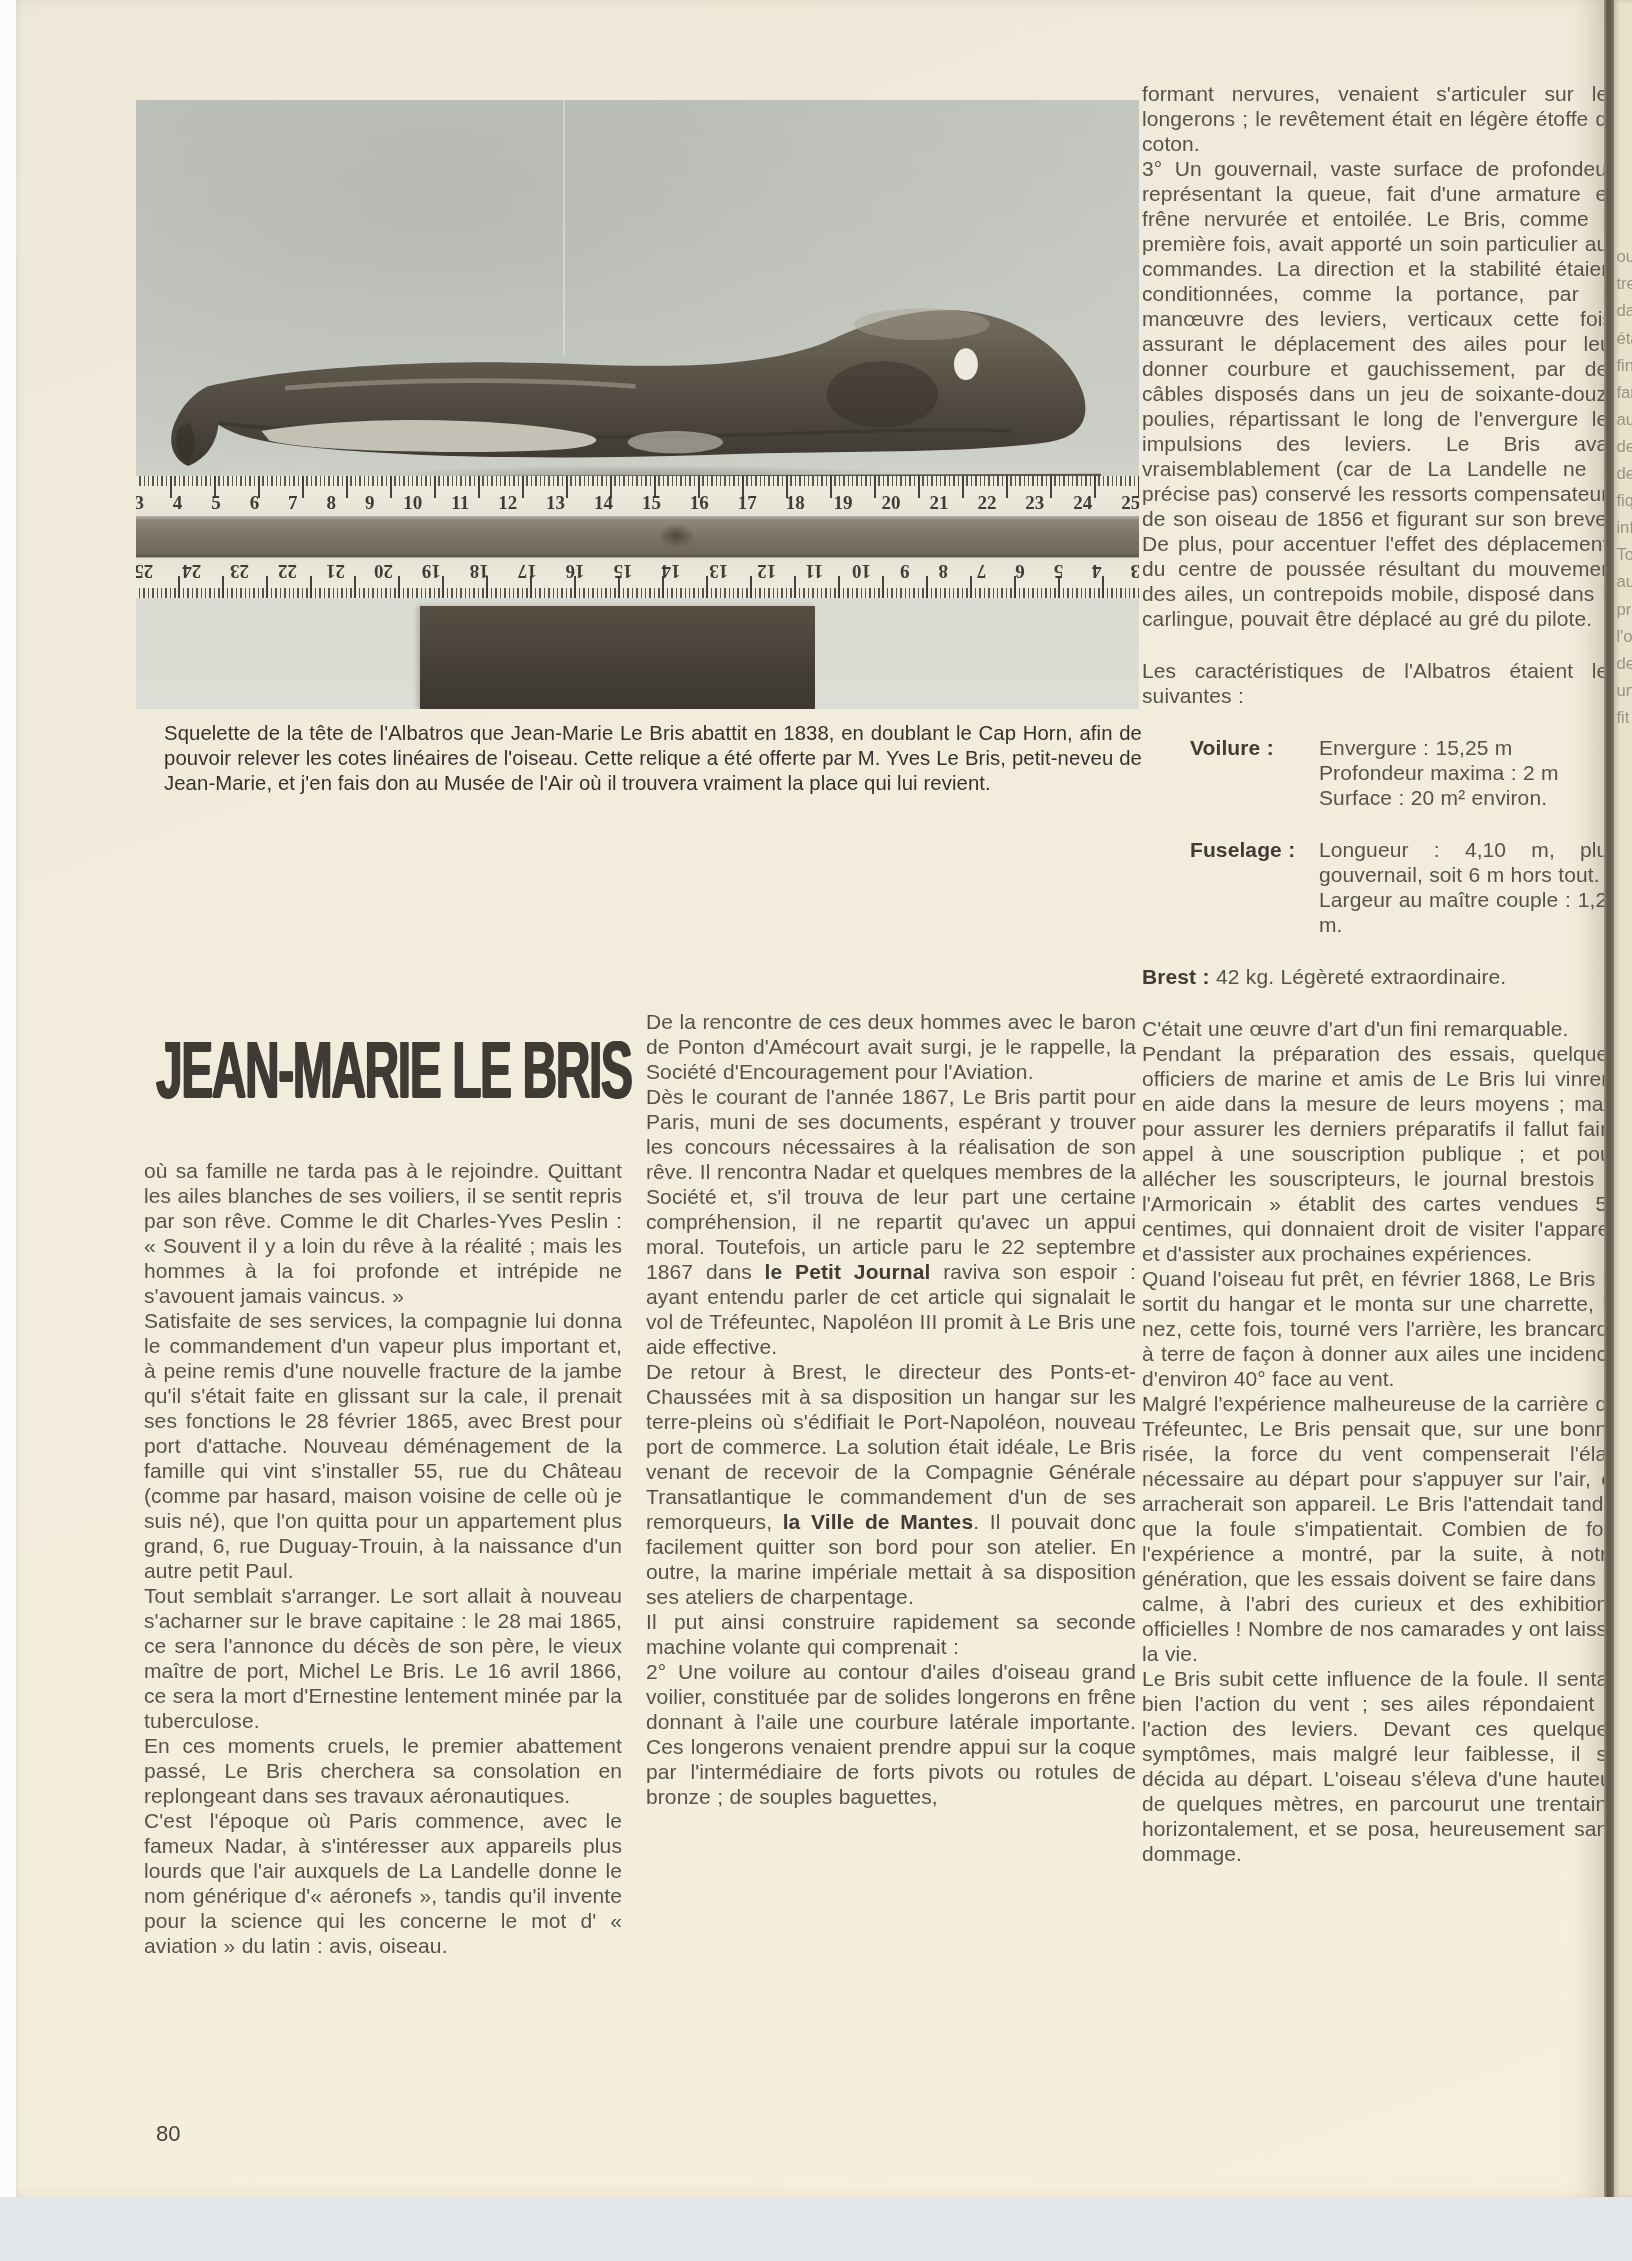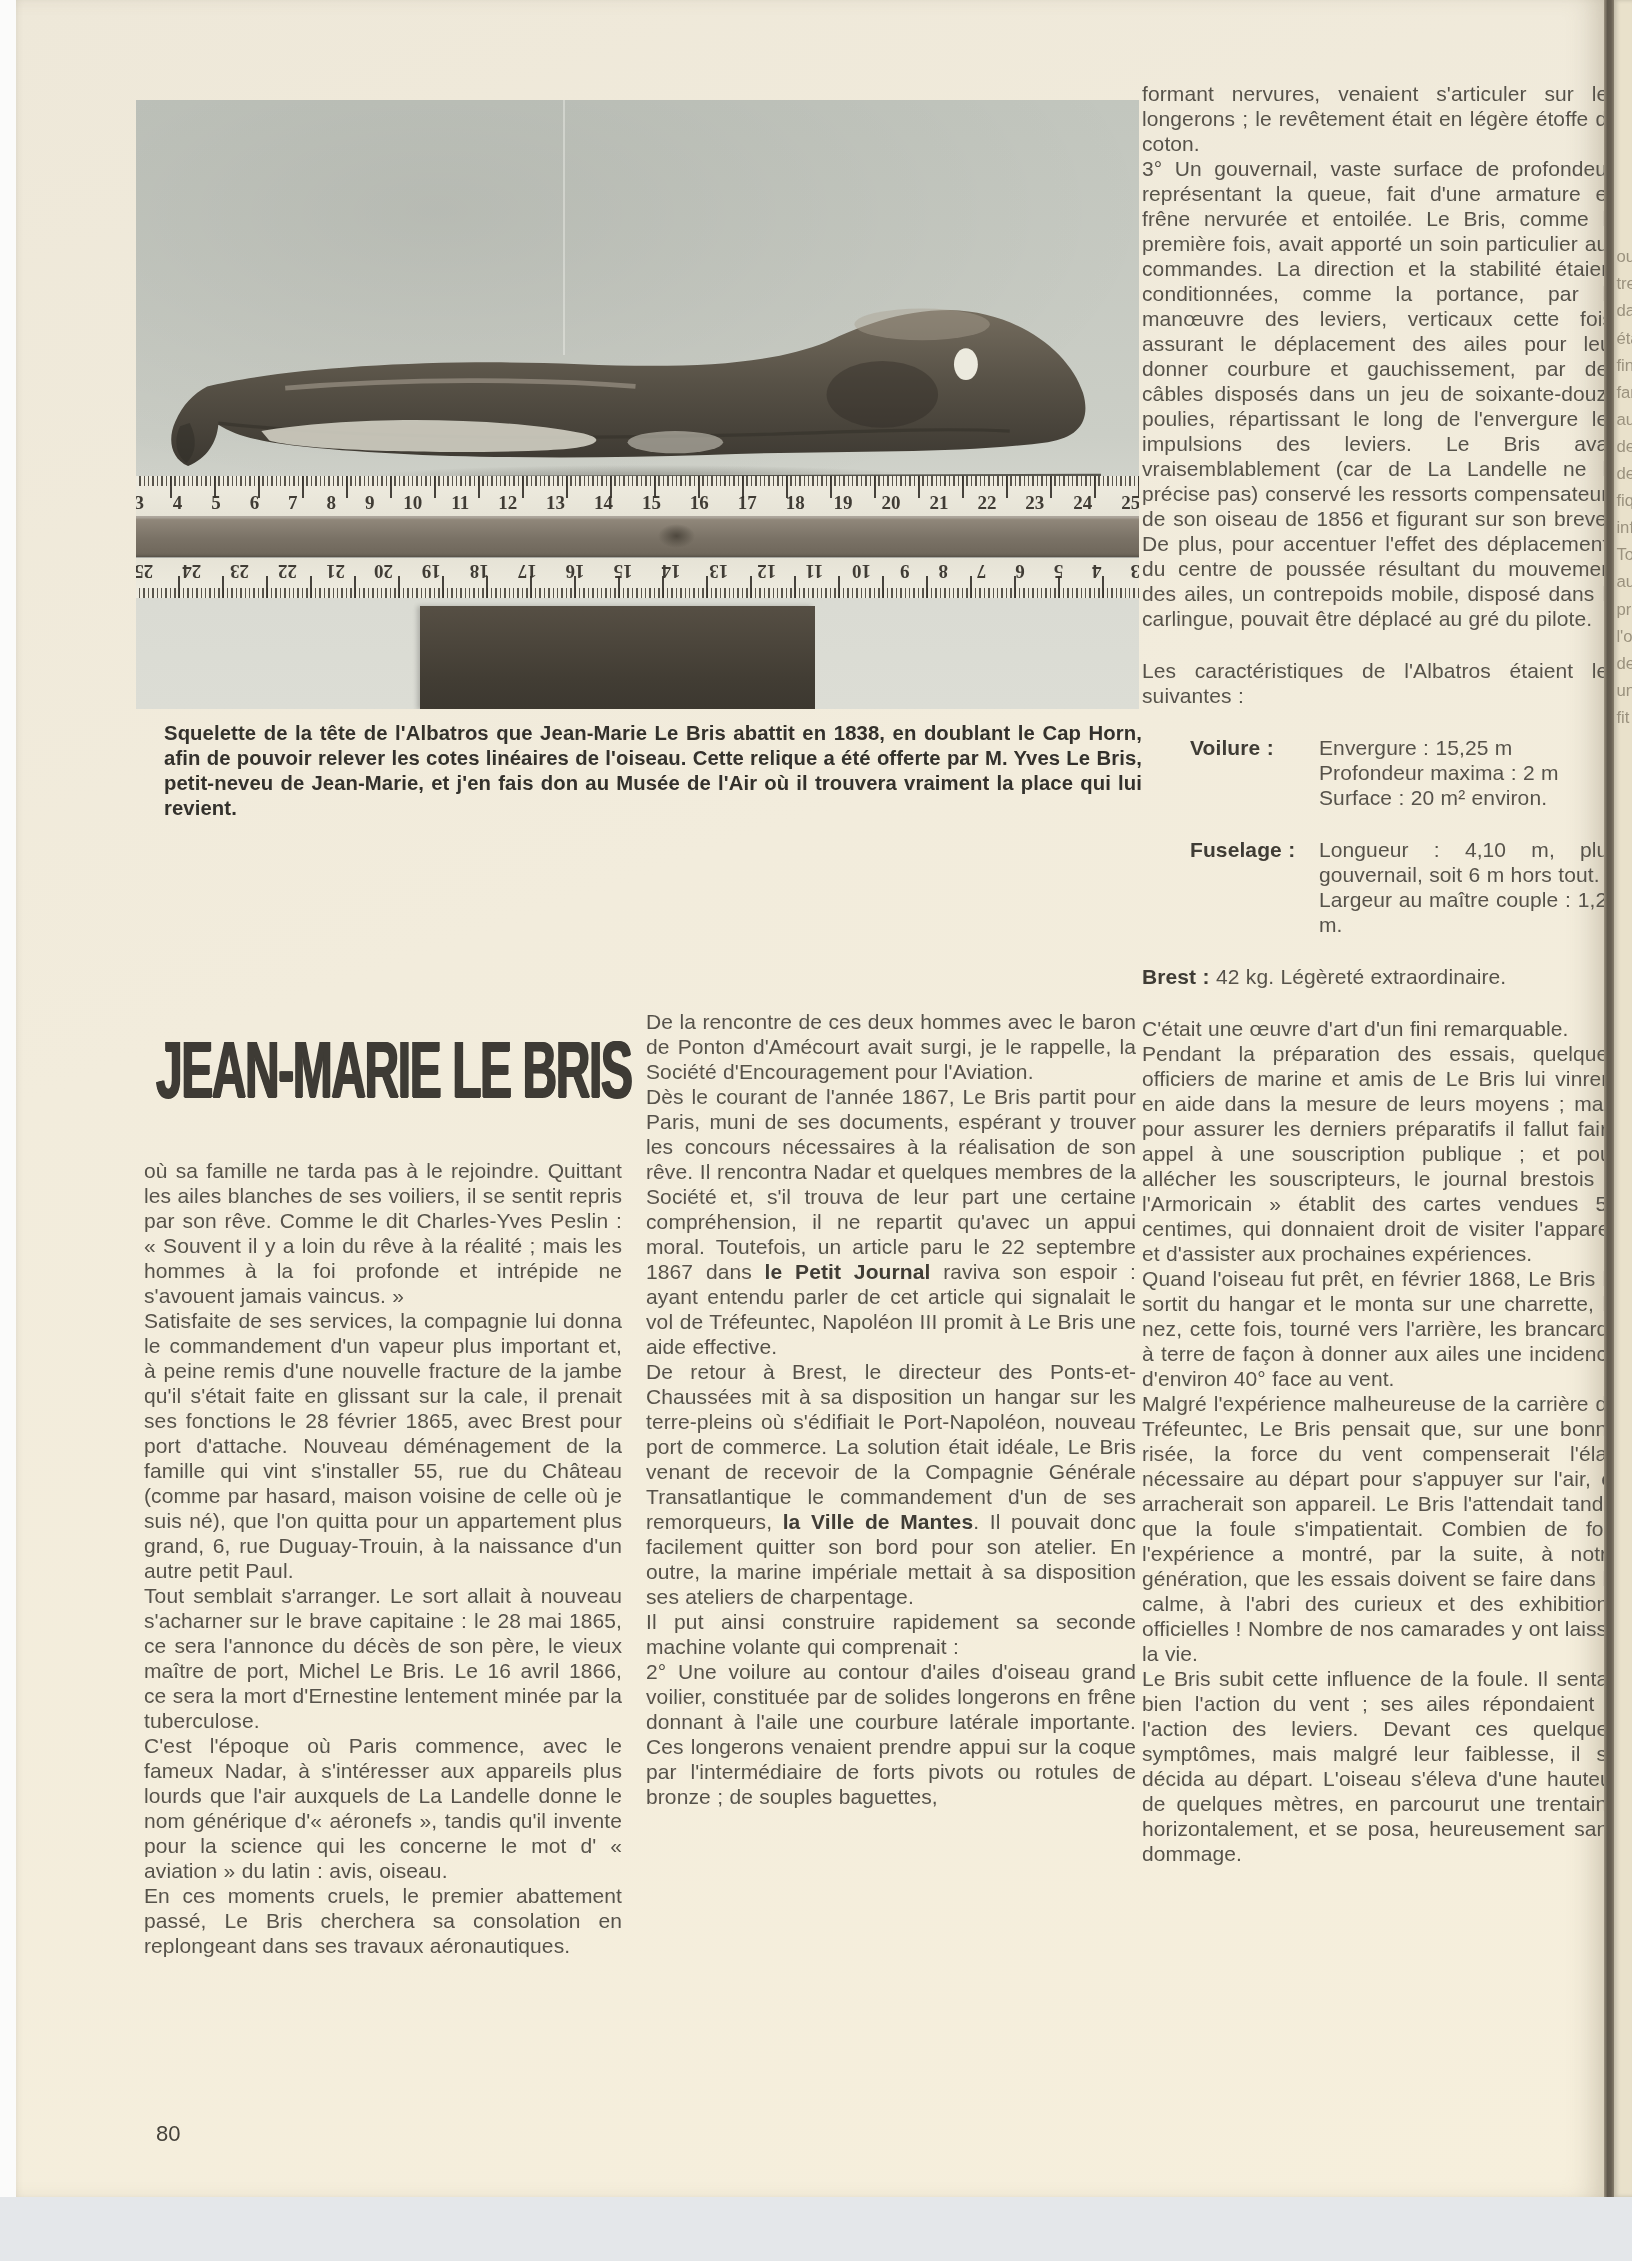--- a/index.html
+++ b/index.html
@@ -30,21 +30,21 @@
   .ruler-top{top:376px;}
   .ruler-bottom{top:458px;transform:rotate(180deg);}
   .wood-bar{position:absolute;left:-9.6px;top:416px;width:1022px;height:41px;
     background:linear-gradient(180deg,#948b7e,#7a7266 55%,#6d6559);box-shadow:inset 0 2.4px 1.6px rgba(255,255,255,.25);}
   .knot{position:absolute;left:52%;top:8px;width:37px;height:24px;border-radius:50%;
     background:radial-gradient(closest-side,#4e483e,rgba(78,72,62,0));}
   .wood-block{position:absolute;left:284px;top:506px;width:395px;height:104px;
     background:linear-gradient(180deg,#564f44,#423d34 70%,#3c3830);box-shadow:-3.2px 0 4.8px rgba(0,0,0,.2);}
 
   
-  .caption{position:absolute;left:148px;top:721px;width:978px;font-weight:bold;font-size:20.3px;line-height:25px;
+  .caption{position:absolute;left:148px;top:721px;width:978px;font-weight:normal;font-size:20.3px;line-height:25px;
     color:#33312c;text-align:justify;letter-spacing:0.1px;}
 
   
   .title{position:absolute;left:140px;top:1024px;font-weight:bold;font-size:80px;letter-spacing:-2.4px;color:#3e3b35;
     transform:scaleX(.60);transform-origin:0 0;white-space:nowrap;
     text-shadow:1.3px 0 0 currentColor,-1.3px 0 0 currentColor,0 0.8px 0 currentColor;}
 
   
   .col{position:absolute;width:478px;font-size:21px;line-height:25px;color:#56524a;text-align:justify;
     letter-spacing:0.1px;word-spacing:0.4px;}
@@ -163,22 +163,22 @@
     </div>
 
     <div class="caption">Squelette de la tête de l'Albatros que Jean-Marie Le Bris abattit en 1838, en doublant le Cap Horn, afin de pouvoir relever les cotes linéaires de l'oiseau. Cette relique a été offerte par M. Yves Le Bris, petit-neveu de Jean-Marie, et j'en fais don au Musée de l'Air où il trouvera vraiment la place qui lui revient.</div>
 
     <div class="title">JEAN-MARIE LE BRIS</div>
 
     <div class="col" id="col-left">
         <p class="body-p">où sa famille ne tarda pas à le rejoindre. Quittant les ailes blanches de ses voiliers, il se sentit repris par son rêve. Comme le dit Charles-Yves Peslin : « Souvent il y a loin du rêve à la réalité ; mais les hommes à la foi profonde et intrépide ne s'avouent jamais vaincus. »</p>
         <p class="body-p">Satisfaite de ses services, la compagnie lui donna le commandement d'un vapeur plus important et, à peine remis d'une nouvelle fracture de la jambe qu'il s'était faite en glissant sur la cale, il prenait ses fonctions le 28 février 1865, avec Brest pour port d'attache. Nouveau déménagement de la famille qui vint s'installer 55, rue du Château (comme par hasard, maison voisine de celle où je suis né), que l'on quitta pour un appartement plus grand, 6, rue Duguay-Trouin, à la naissance d'un autre petit Paul.</p>
         <p class="body-p">Tout semblait s'arranger. Le sort allait à nouveau s'acharner sur le brave capitaine : le 28 mai 1865, ce sera l'annonce du décès de son père, le vieux maître de port, Michel Le Bris. Le 16 avril 1866, ce sera la mort d'Ernestine lentement minée par la tuberculose.</p>
+        <p class="body-p">En ces moments cruels, le premier abattement passé, Le Bris cherchera sa consolation en replongeant dans ses travaux aéronautiques.</p>
         <p class="body-p">C'est l'époque où Paris commence, avec le fameux Nadar, à s'intéresser aux appareils plus lourds que l'air auxquels de La Landelle donne le nom générique d'« aéronefs », tandis qu'il invente pour la science qui les concerne le mot d' « aviation » du latin : avis, oiseau.</p>
-        <p class="body-p">En ces moments cruels, le premier abattement passé, Le Bris cherchera sa consolation en replongeant dans ses travaux aéronautiques.</p>
       </div>
     <div class="col" id="col-middle">
         <p class="body-p">De la rencontre de ces deux hommes avec le baron de Ponton d'Amécourt avait surgi, je le rappelle, la Société d'Encouragement pour l'Aviation.</p>
         <p class="body-p">Dès le courant de l'année 1867, Le Bris partit pour Paris, muni de ses documents, espérant y trouver les concours nécessaires à la réalisation de son rêve. Il rencontra Nadar et quelques membres de la Société et, s'il trouva de leur part une certaine compréhension, il ne repartit qu'avec un appui moral. Toutefois, un article paru le 22 septembre 1867 dans <b>le Petit Journal</b> raviva son espoir : ayant entendu parler de cet article qui signalait le vol de Tréfeuntec, Napoléon III promit à Le Bris une aide effective.</p>
         <p class="body-p">De retour à Brest, le directeur des Ponts-et-Chaussées mit à sa disposition un hangar sur les terre-pleins où s'édifiait le Port-Napoléon, nouveau port de commerce. La solution était idéale, Le Bris venant de recevoir de la Compagnie Générale Transatlantique le commandement d'un de ses remorqueurs, <b>la Ville de Mantes</b>. Il pouvait donc facilement quitter son bord pour son atelier. En outre, la marine impériale mettait à sa disposition ses ateliers de charpentage.</p>
         <p class="body-p">Il put ainsi construire rapidement sa seconde machine volante qui comprenait :</p>
         <p class="body-p">2° Une voilure au contour d'ailes d'oiseau grand voilier, constituée par de solides longerons en frêne donnant à l'aile une courbure latérale importante. Ces longerons venaient prendre appui sur la coque par l'intermédiaire de forts pivots ou rotules de bronze ; de souples baguettes,</p>
       </div>
     <div class="col" id="col-right">
         <p class="body-p">formant nervures, venaient s'articuler sur les longerons ; le revêtement était en légère étoffe de coton.</p>

